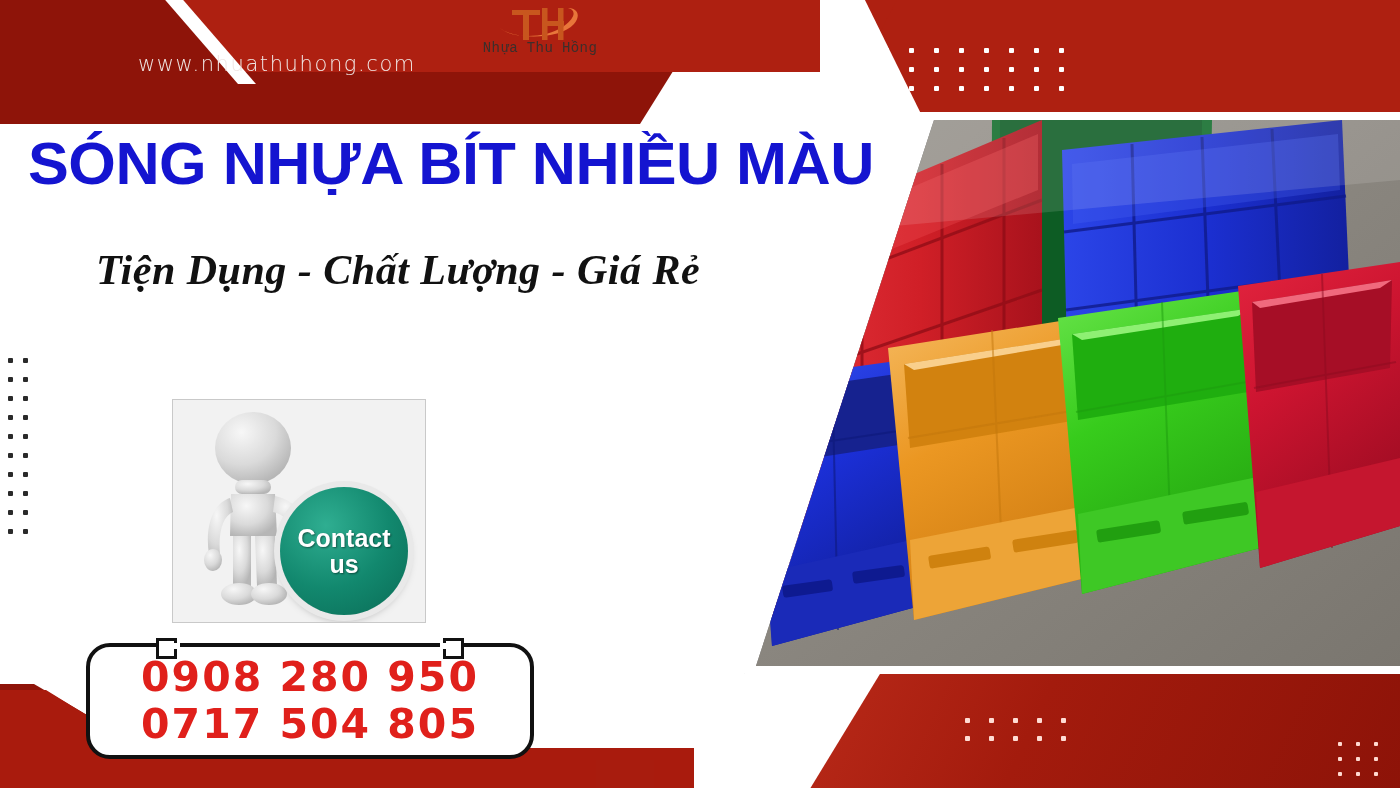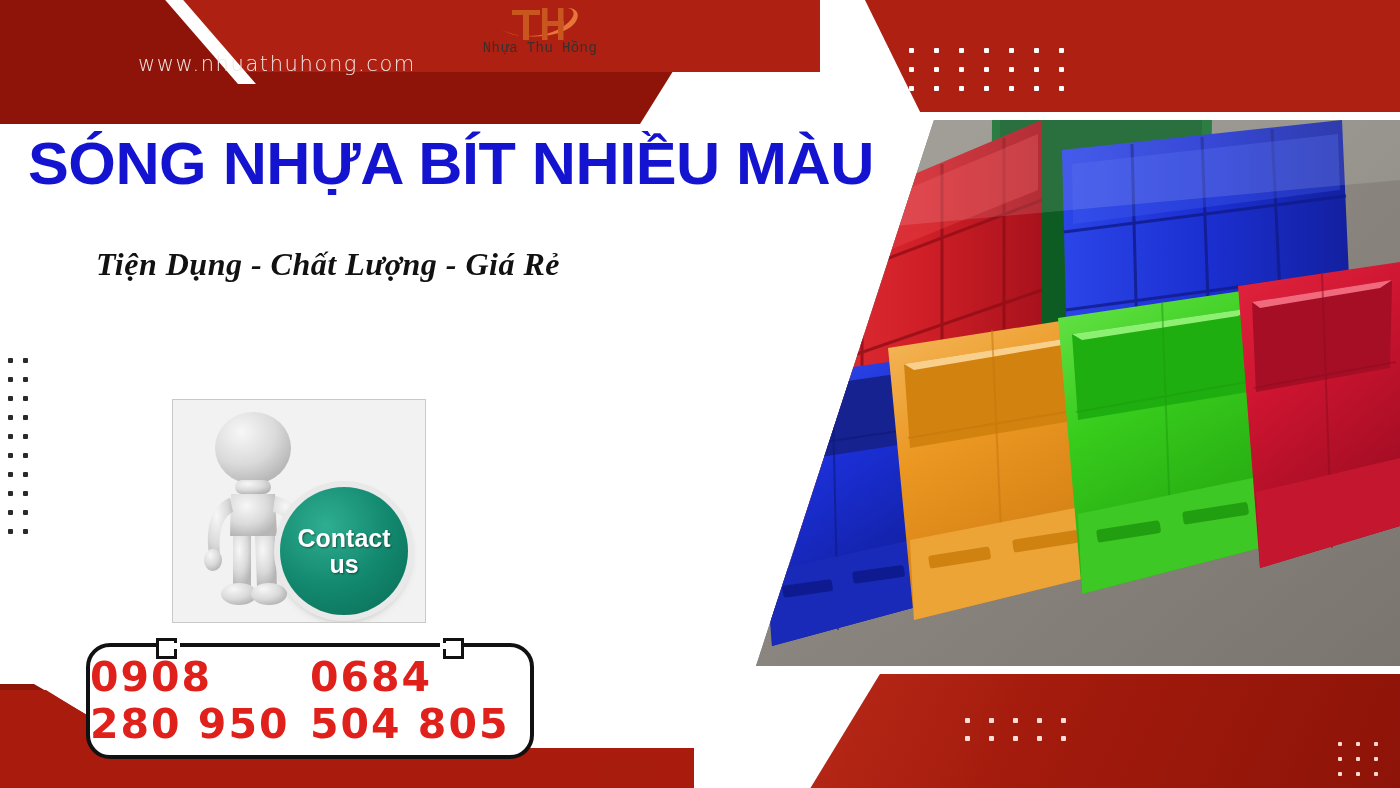--- a/index.html
+++ b/index.html
@@ -149,21 +149,21 @@
     color: #1414D0;
     letter-spacing: -0.5px;
     white-space: nowrap;
     font-family: "Liberation Sans", sans-serif;
     transform: scaleX(1.02);
     transform-origin: left center;
   }
   #subheadline {
     position: absolute;
     left: 96px; top: 246px;
-    font-size: 32px;
+    font-size: 42px;
     font-style: italic;
     font-weight: bold;
     color: #111111;
     font-family: "Liberation Serif", serif;
     letter-spacing: .5px;
     white-space: nowrap;
   }
 
   
   #contact-illustration {
@@ -195,21 +195,21 @@
 
   
   #phone-box {
     position: absolute;
     left: 86px; top: 643px;
     width: 440px; height: 108px;
     border: 4px solid #111111;
     border-radius: 24px;
     background: #ffffff;
     display: flex;
-    flex-direction: row;
+    flex-direction: column;
     align-items: center;
     justify-content: center;
   }
   .phone-number {
     color: #E0201B;
     font-weight: bold;
     font-size: 41px;
     letter-spacing: 2px;
     line-height: 47px;
     font-family: "DejaVu Sans", sans-serif;
@@ -385,21 +385,21 @@
       <span>us</span>
     </div>
   </div>
 
   <div id="phone-box">
     <div class="phone-notch" id="phone-notch-left"></div>
     <div class="phone-notch" id="phone-notch-right"></div>
     <div id="phone-notch-cover-left"></div>
     <div id="phone-notch-cover-right"></div>
     <div class="phone-number">0908 280 950</div>
-    <div class="phone-number">0684 504 805</div>
+    <div class="phone-number">0717 504 805</div>
   </div>
 
   <div id="product-photo-frame"></div>
   <div id="product-photo">
     <svg id="photo-canvas" width="658" height="546" viewBox="0 0 658 546" xmlns="http://www.w3.org/2000/svg">
       <defs>
         <linearGradient id="gGround" x1="0" y1="0" x2="1" y2="1">
           <stop offset="0%" stop-color="#9a968f"></stop>
           <stop offset="100%" stop-color="#7a766f"></stop>
         </linearGradient>

